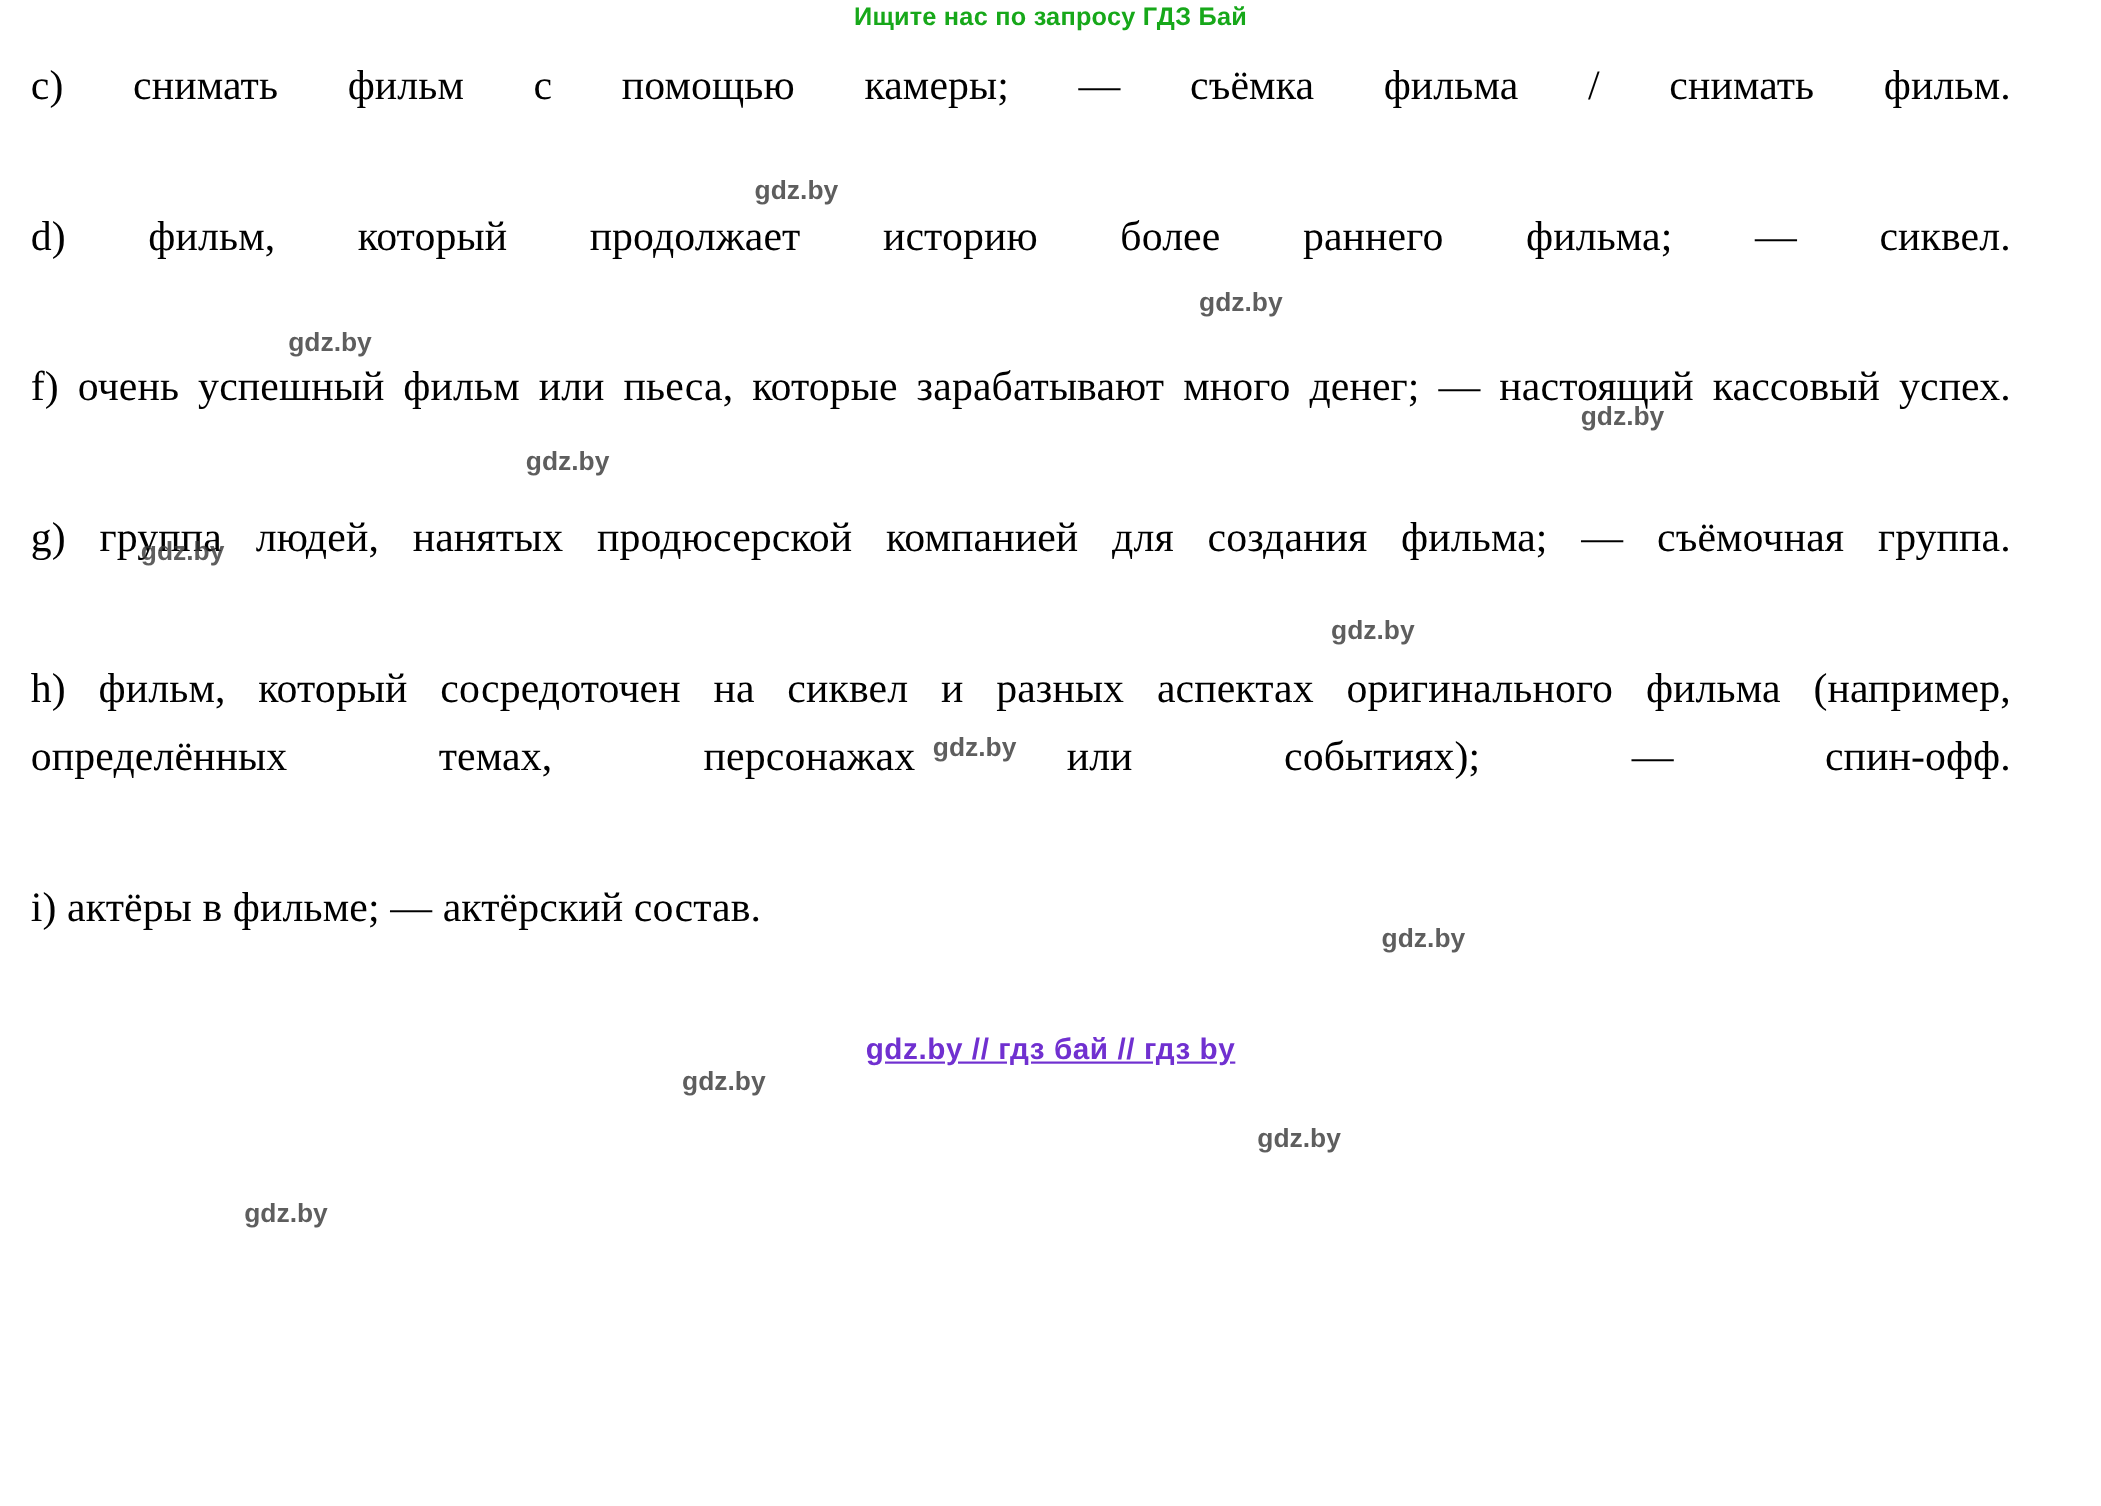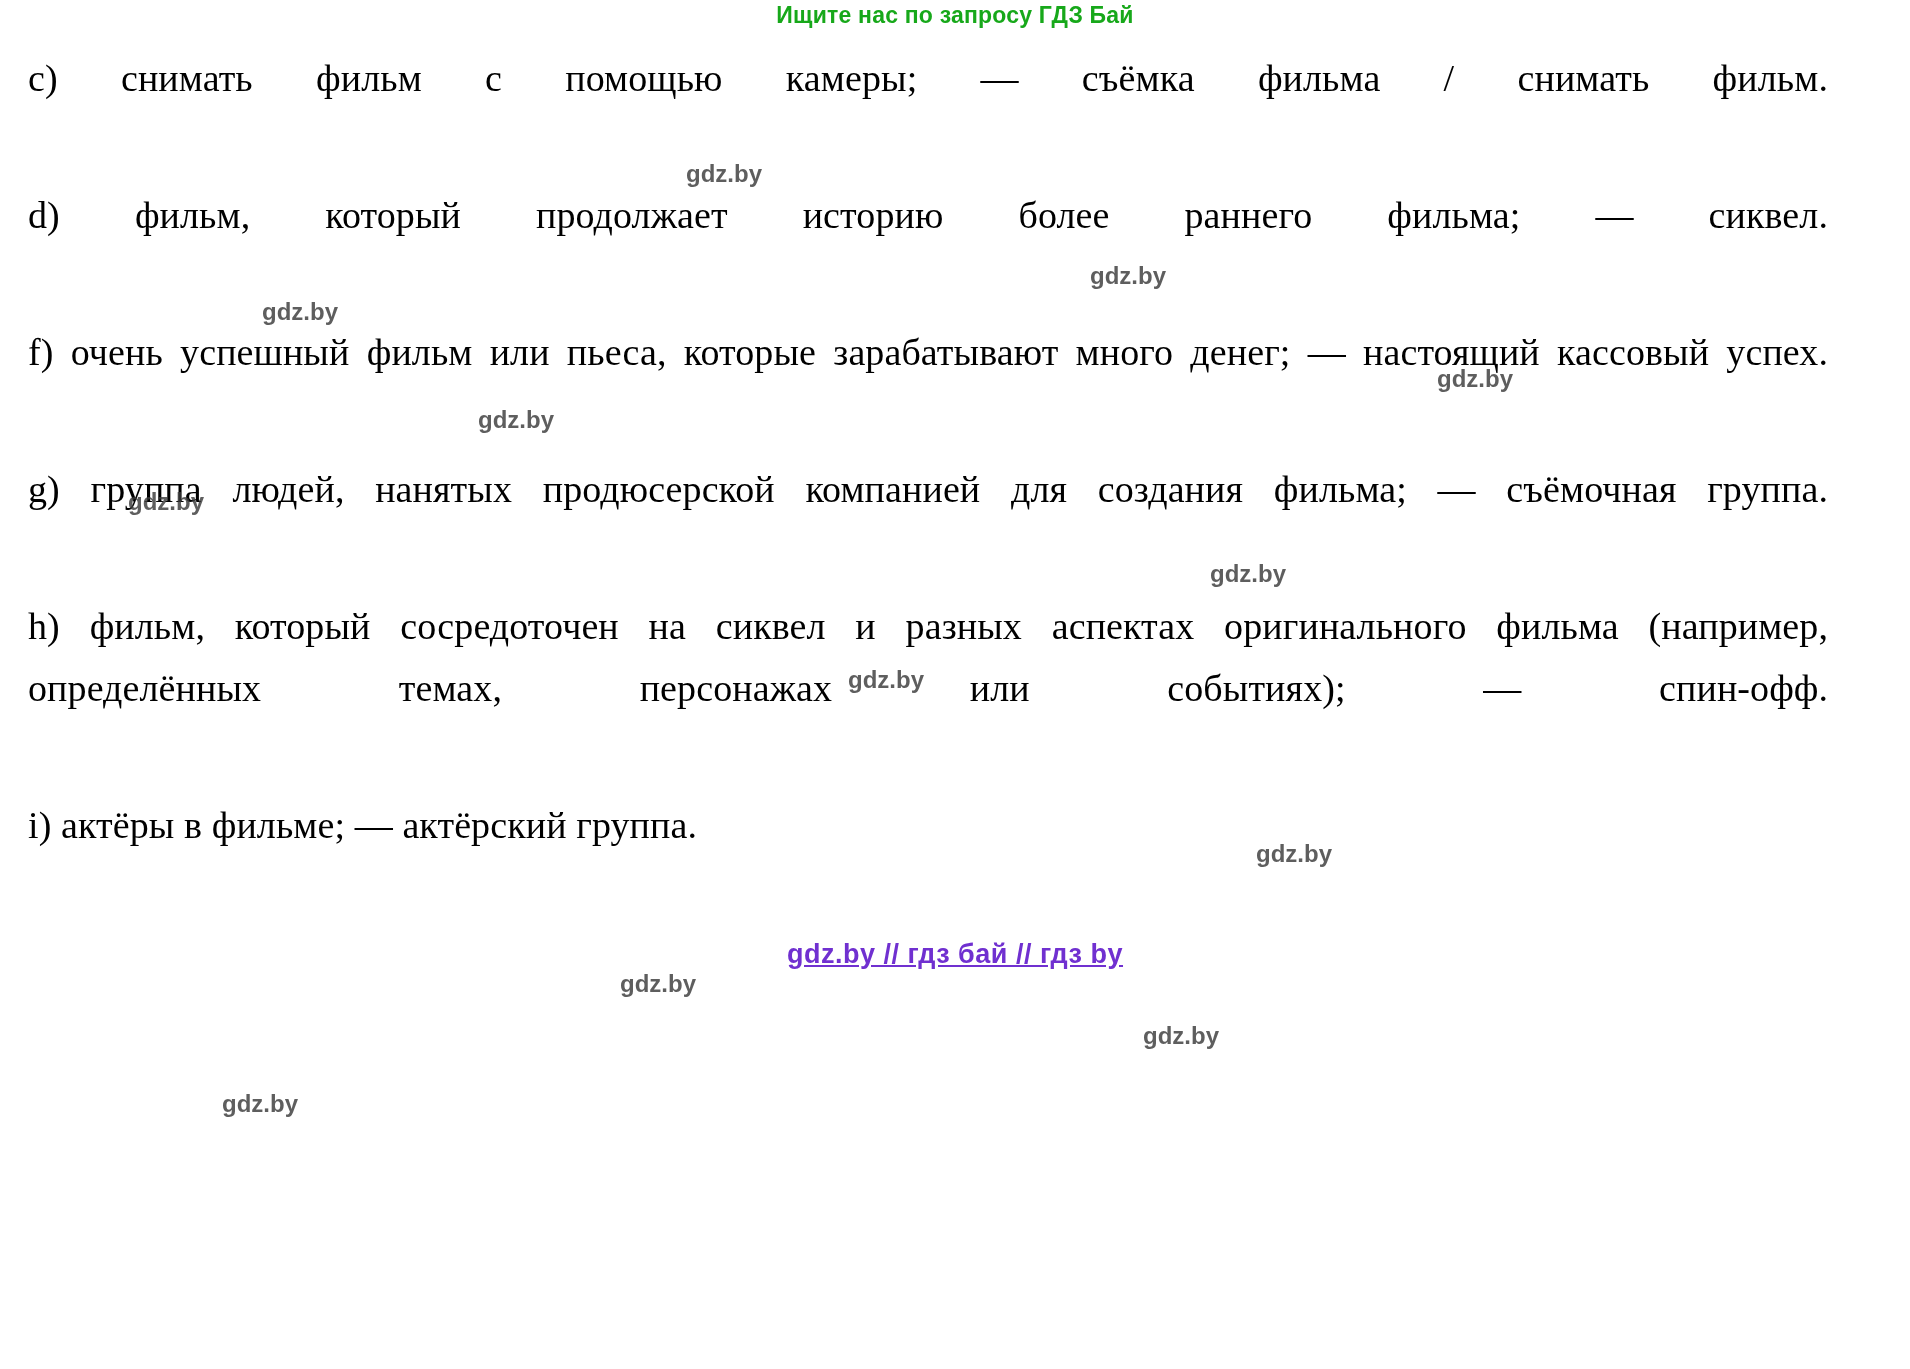--- a/index.html
+++ b/index.html
@@ -87,21 +87,21 @@
 <div class="page">
 
   <div class="top-banner">Ищите нас по запросу ГДЗ Бай</div>
 
   <div class="content">
     <p class="para">c) снимать фильм с помощью камеры; — съёмка фильма / снимать фильм.</p>
     <p class="para">d) фильм, который продолжает историю более раннего фильма; — сиквел.</p>
     <p class="para">f) очень успешный фильм или пьеса, которые зарабатывают много денег; — настоящий кассовый успех.</p>
     <p class="para">g) группа людей, нанятых продюсерской компанией для создания фильма; — съёмочная группа.</p>
     <p class="para">h) фильм, который сосредоточен на сиквел и разных аспектах оригинального фильма (например, определённых темах, персонажах или событиях); — спин-офф.</p>
-    <p class="para noexpand">i) актёры в фильме; — актёрский группа.</p>
+    <p class="para noexpand">i) актёры в фильме; — актёрский состав.</p>
   </div>
 
   <div id="watermark-layer">
       <div class="wm" style="left: 686px; top: 120px;">gdz.by</div>
       <div class="wm" style="left: 1090px; top: 222px;">gdz.by</div>
       <div class="wm" style="left: 262px; top: 258px;">gdz.by</div>
       <div class="wm" style="left: 1437px; top: 325px;">gdz.by</div>
       <div class="wm" style="left: 478px; top: 366px;">gdz.by</div>
       <div class="wm" style="left: 128px; top: 448px;">gdz.by</div>
       <div class="wm" style="left: 1210px; top: 520px;">gdz.by</div>

